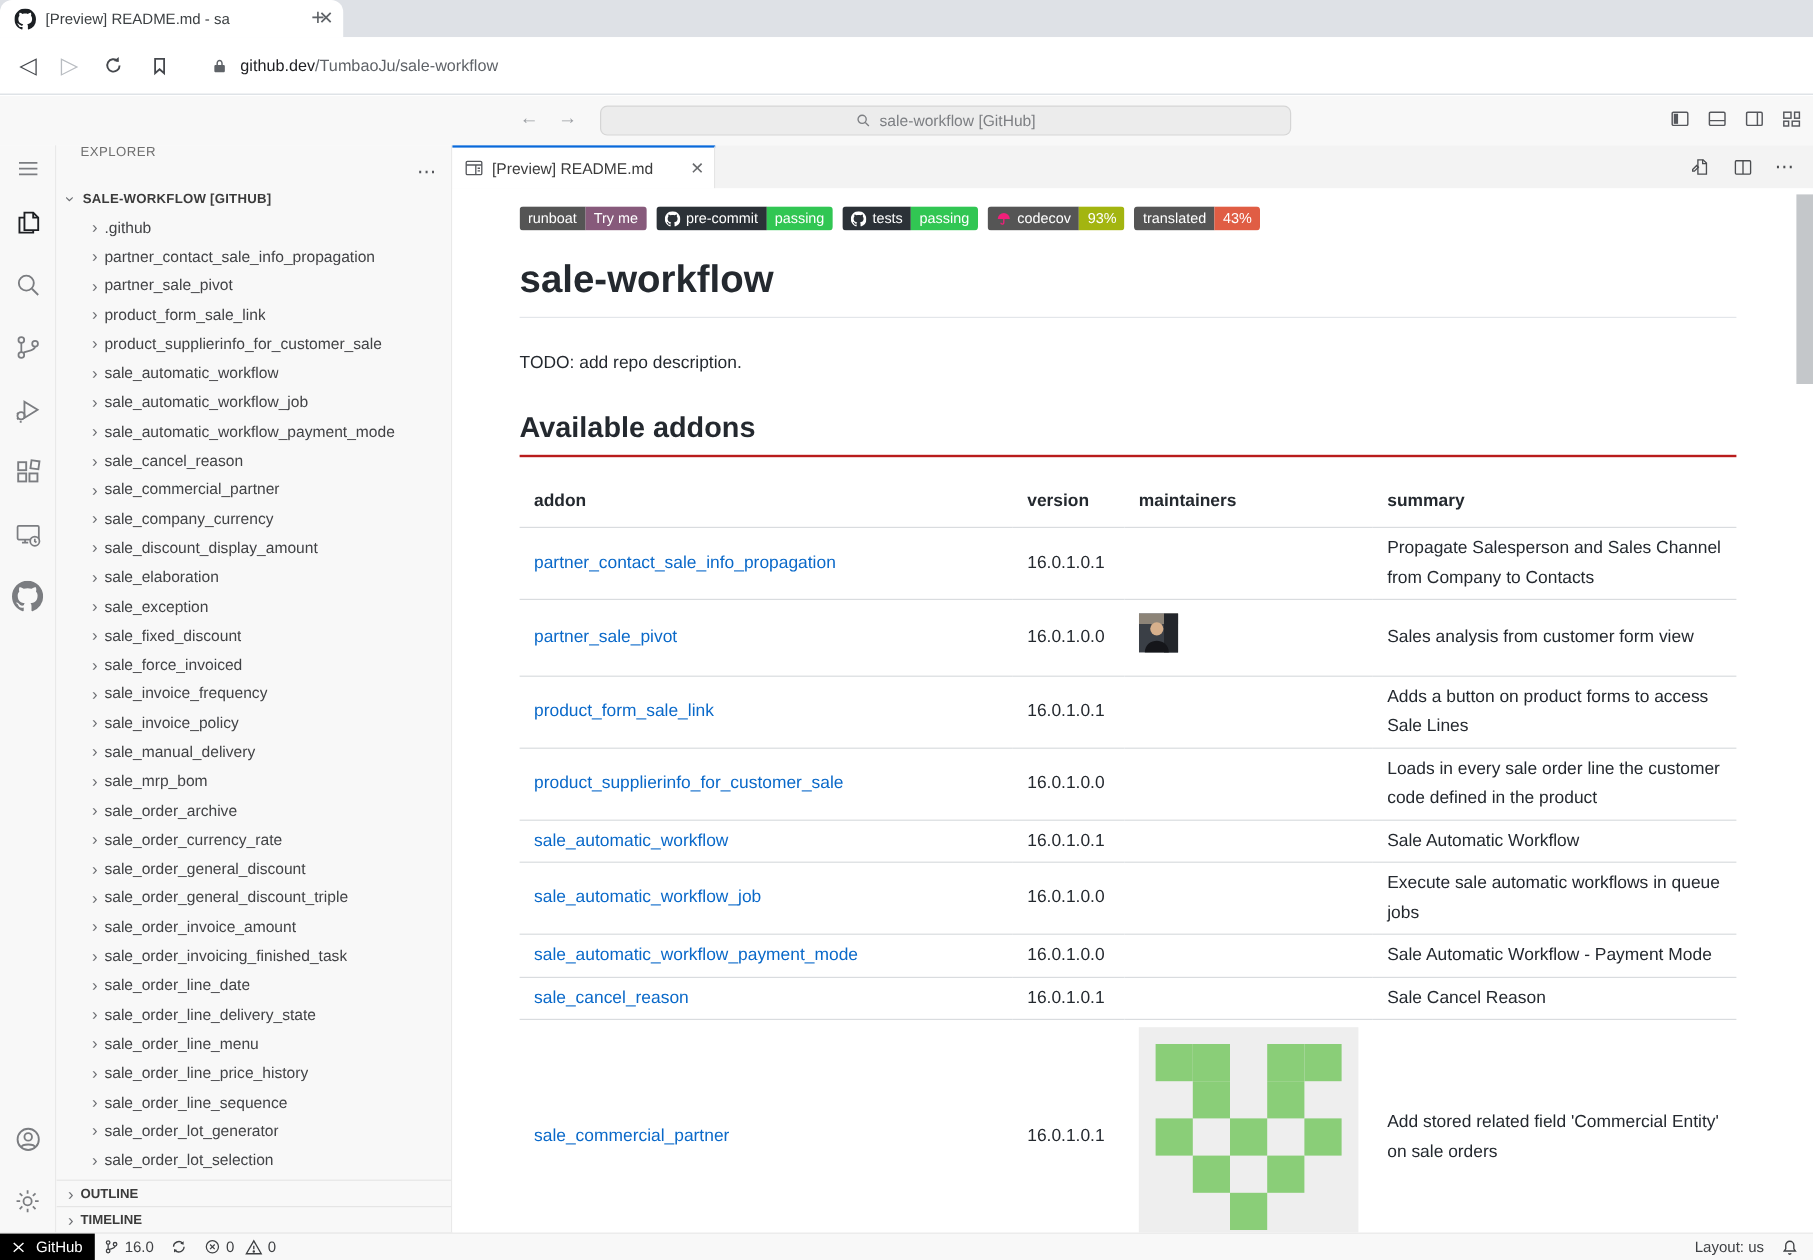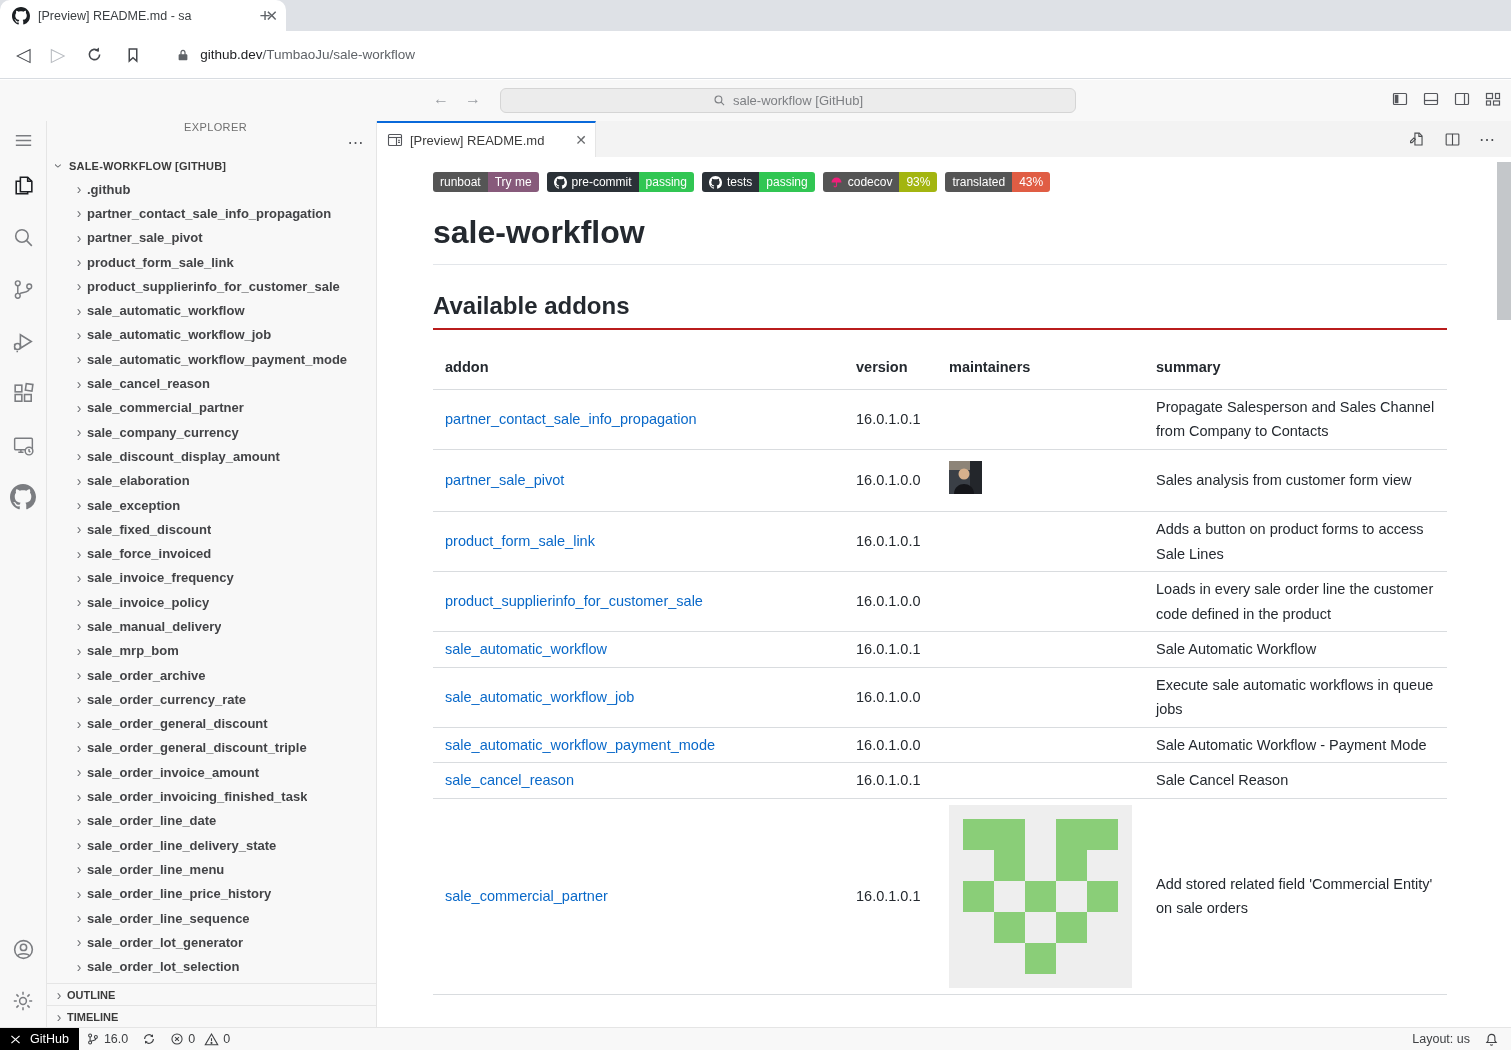--- a/index.html
+++ b/index.html
@@ -54,31 +54,31 @@
   .activitybar { width:47px; background:#f8f8f8; border-right:1px solid #e5e5e5;
     display:flex; flex-direction:column; align-items:center; flex:0 0 auto; }
   .ab-item { height:52px; width:47px; display:flex; align-items:center; justify-content:center;
     color:#7b7d81; cursor:pointer; }
   .ab-item.first { height:38px; }
   .ab-item.active { color:#1d1f23; }
   .ab-spacer { margin-top:auto; }
 
   .sidebar { width:330px; background:#f8f8f8; border-right:1px solid #e5e5e5;
     display:flex; flex-direction:column; flex:0 0 auto; overflow:hidden; }
-  .sb-head { height:34px; display:flex; align-items:center; padding:0 12px 0 20px;
+  .sb-head { height:34px; display:flex; padding:0 12px 0 20px;
     font-size:11px; color:#6f6f6f; letter-spacing:.4px;flex-direction:column; }
   .sb-head .kebab { margin-left:auto; color:#55575c; font-size:16px; cursor:pointer; }
   .sect-head { height:22px; display:flex; align-items:center; gap:2px; padding-left:4px;
     font-size:11px; font-weight:700; color:#3b3b3b; letter-spacing:.2px; cursor:pointer; }
   .chev { width:16px; text-align:center; color:#6d6f73; font-size:14px; font-weight:400; }
   .chev.down { display:inline-block; transform:rotate(90deg); }
   .tree { flex:1; overflow:hidden; }
   .tree-item { height:24.3px; display:flex; align-items:center; padding-left:24px;
     font-size:13px; color:#424346; cursor:pointer; white-space:nowrap; }
-  .tree-item .tree-label { overflow:hidden; text-overflow:clip;font-weight:bold; }
+  .tree-item .tree-label { overflow:hidden; text-overflow:clip; }
   .side-panel { height:22px; border-top:1px solid #e5e5e5; display:flex; align-items:center;
     padding-left:4px; font-size:11px; font-weight:700; color:#3b3b3b; cursor:pointer; }
 
   .editor { flex:1; display:flex; flex-direction:column; min-width:0; background:#fff; }
   .tabbar { height:36px; background:#f3f3f3; display:flex; align-items:stretch; flex:0 0 auto; }
   .ed-tab { width:219px; background:#fff; border-right:1px solid #e5e5e5; border-top:2px solid #0969da;
     display:flex; align-items:center; gap:7px; padding:0 8px 0 10px; font-size:13px; color:#3b3b3b; cursor:pointer; }
   .ed-tab .x { margin-left:auto; color:#696b6e; font-size:14px; }
   .ed-actions { margin-left:auto; display:flex; align-items:center; gap:17px; padding-right:16px; color:#4b4d50; }
   .ed-actions .kebab { font-size:16px; }
@@ -508,20 +508,21 @@
                 <span class="badge">
                   <span class="seg" style="background: rgb(85, 85, 85);">
                     <span>translated</span>
                   </span>
                   <span class="seg" style="background: rgb(224, 93, 68);">
                     <span>43%</span>
                   </span>
                 </span>
               </div>
             <h1>sale-workflow</h1>
+            <p class="desc">TODO: add repo description.</p>
             <h2>Available addons</h2>
             <table class="addons">
               <colgroup>
                   <col style="width:411px">
                   <col style="width:93px">
                   <col style="width:205px">
                   <col>
                 </colgroup>
               <thead>
                   <tr>

